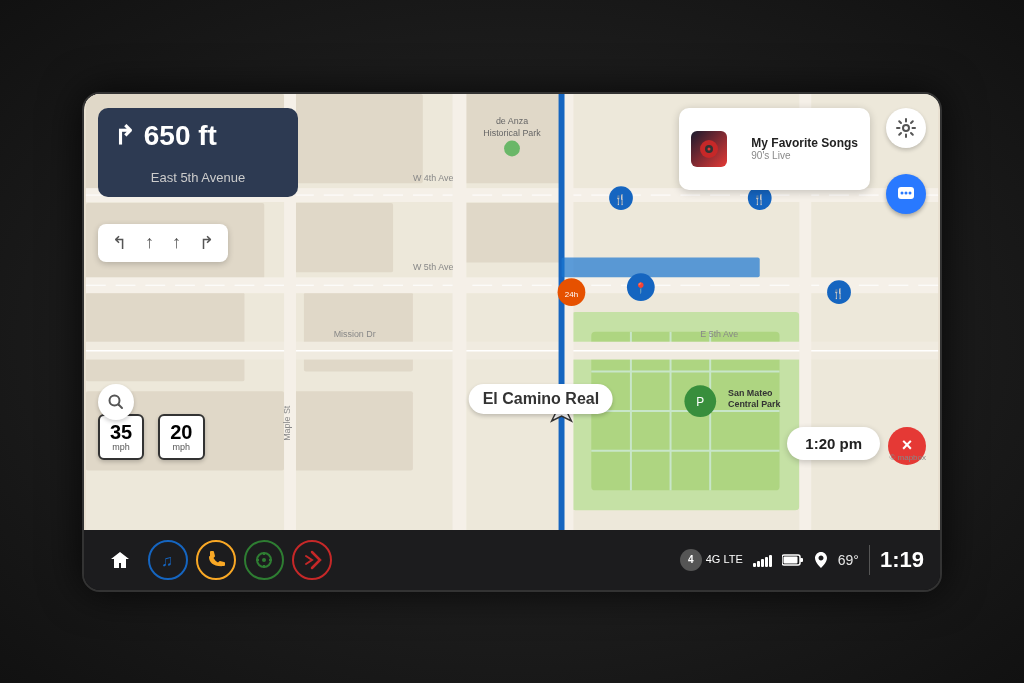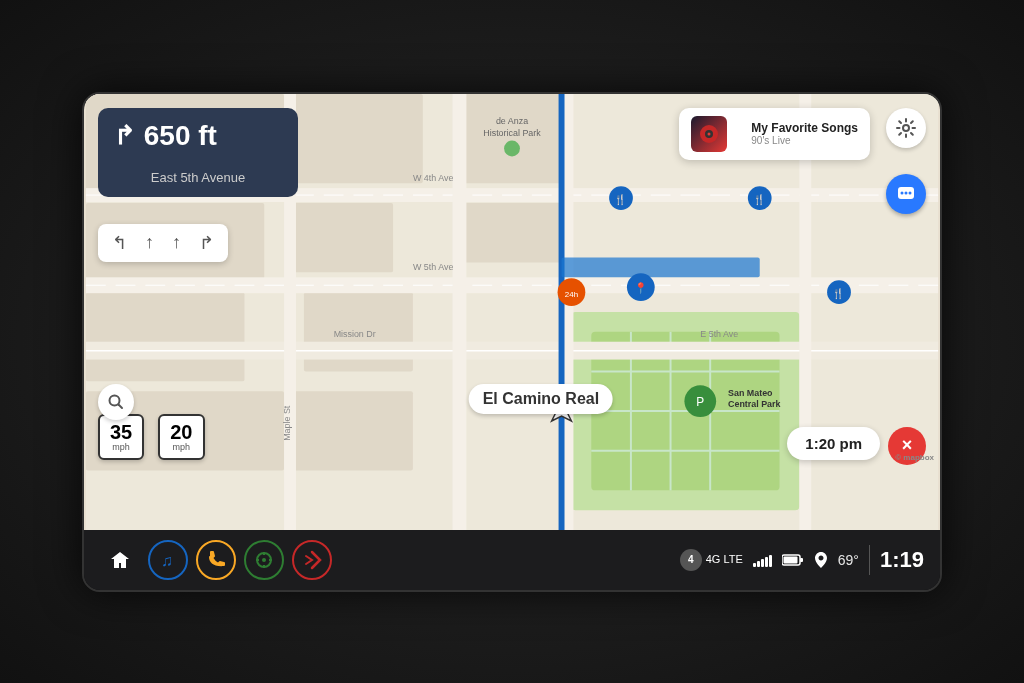--- a/index.html
+++ b/index.html
@@ -167,21 +167,21 @@
       cursor: pointer;
     }
 
     
     .music-card {
       position: absolute;
       top: 14px;
       right: 70px;
       background: white;
       border-radius: 10px;
-      padding: 8px 12px;
+      padding: 23px 12px;
       display: flex;
       align-items: center;
       gap: 24px;
       z-index: 10;
       box-shadow: 0 2px 8px rgba(0,0,0,0.2);
       min-width: 180px;
     }
 
     .music-thumb {
       width: 36px;
@@ -375,25 +375,24 @@
 
     .status-temp {
       font-size: 14px;
       color: #e5e5e5;
     }
 
     
     .mapbox-credit {
       position: absolute;
       bottom: 68px;
-      right: 6px;
+      right: 14px;
       font-size: 8px;
       color: #888;
       z-index: 10;
-      font-weight: bold;
     }
   </style>
 </head>
 <body>
 
 <div class="car-frame">
   <div class="screen">
 
     <div class="map-area">
 

